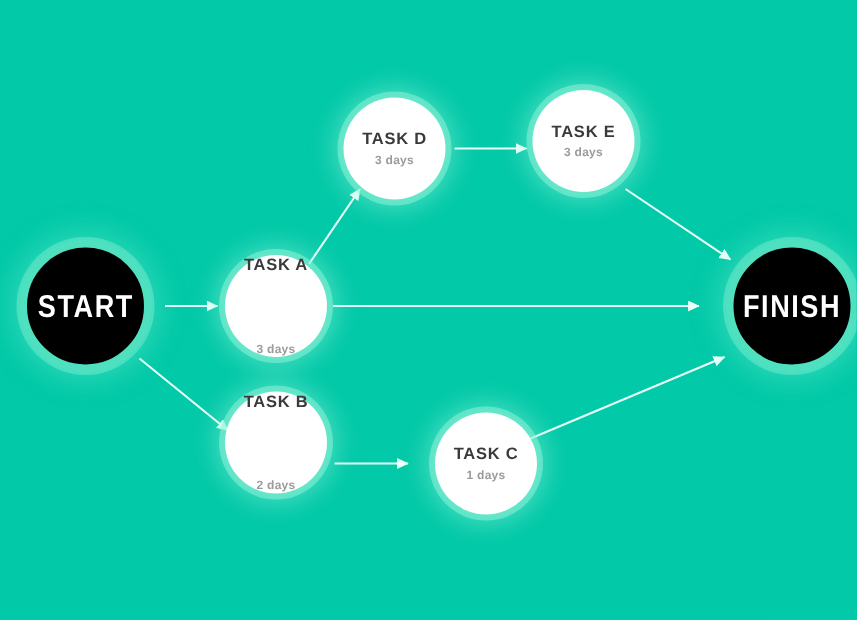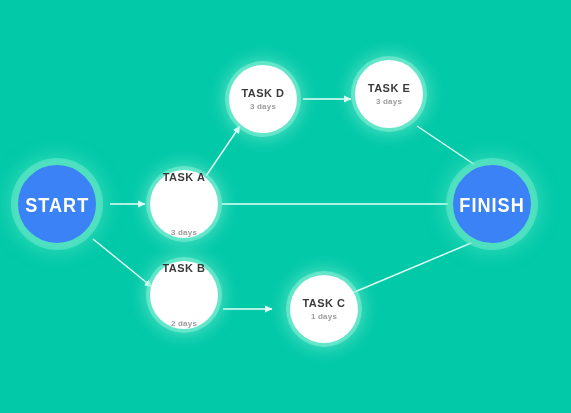--- a/index.html
+++ b/index.html
@@ -30,21 +30,21 @@
     position: absolute;
     border-radius: 50%;
     display: flex;
     flex-direction: column;
     align-items: center;
     justify-content: center;
     box-sizing: border-box;
   }
   
   .node.terminal {
-    background: #3b82f6;
+    background: #000000;
     border: 5px solid #4fe0c0;
     box-shadow: 0 0 0 2px rgba(110,235,205,0.55),
                 0 0 18px 6px rgba(120,240,210,0.35);
   }
   .node.terminal .node-title {
     color: #ffffff;
     font-weight: 700;
     font-size: 21px;
     letter-spacing: 1.2px;
     transform: scaleX(0.86);
@@ -116,18 +116,18 @@
         <div class="node-sub">1 days</div>
       </div>
       <div class="node task" style="left: 229px; top: 65px; width: 68px; height: 68px;">
         <div class="node-title">TASK D</div>
         <div class="node-sub">3 days</div>
       </div>
       <div class="node task" style="left: 355px; top: 60px; width: 68px; height: 68px;">
         <div class="node-title">TASK E</div>
         <div class="node-sub">3 days</div>
       </div>
-      <div class="node terminal" style="left: 448px; top: 160px; width: 88px; height: 88px;">
+      <div class="node terminal" style="left: 484px; top: 160px; width: 88px; height: 88px;">
         <div class="node-title">FINISH</div>
       </div>
     </div>
 
 </div>
 
 </body></html>

